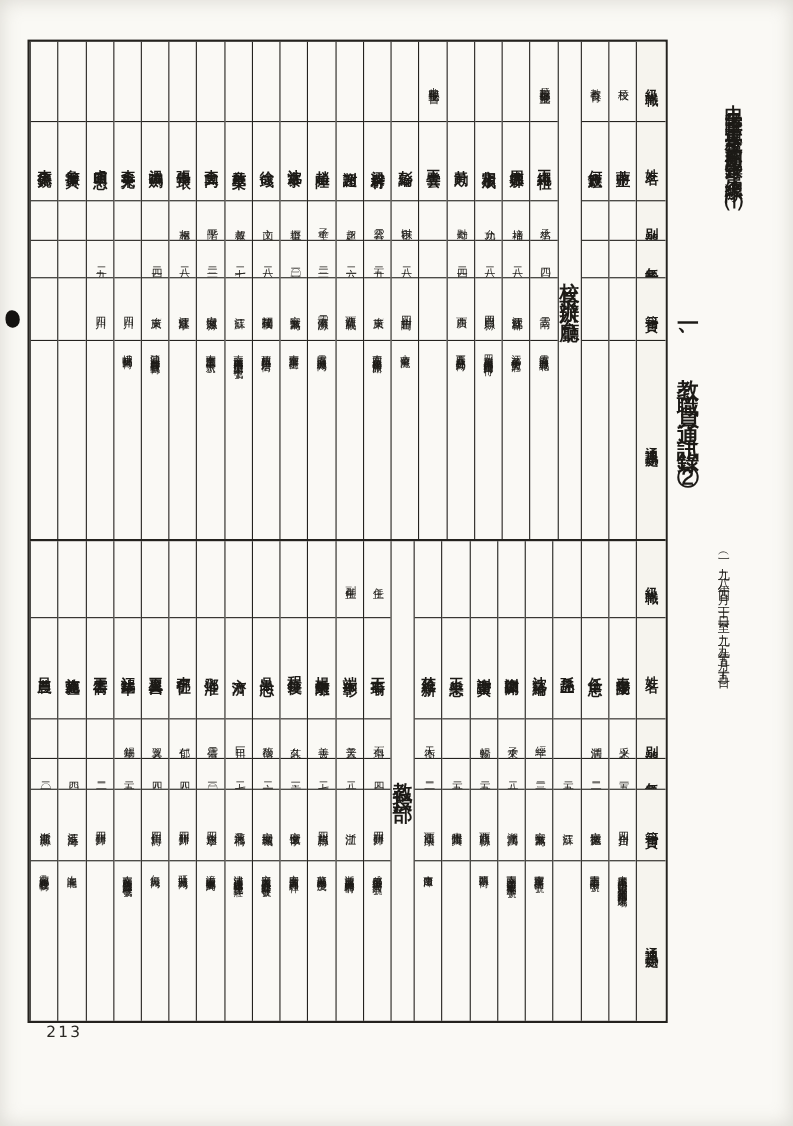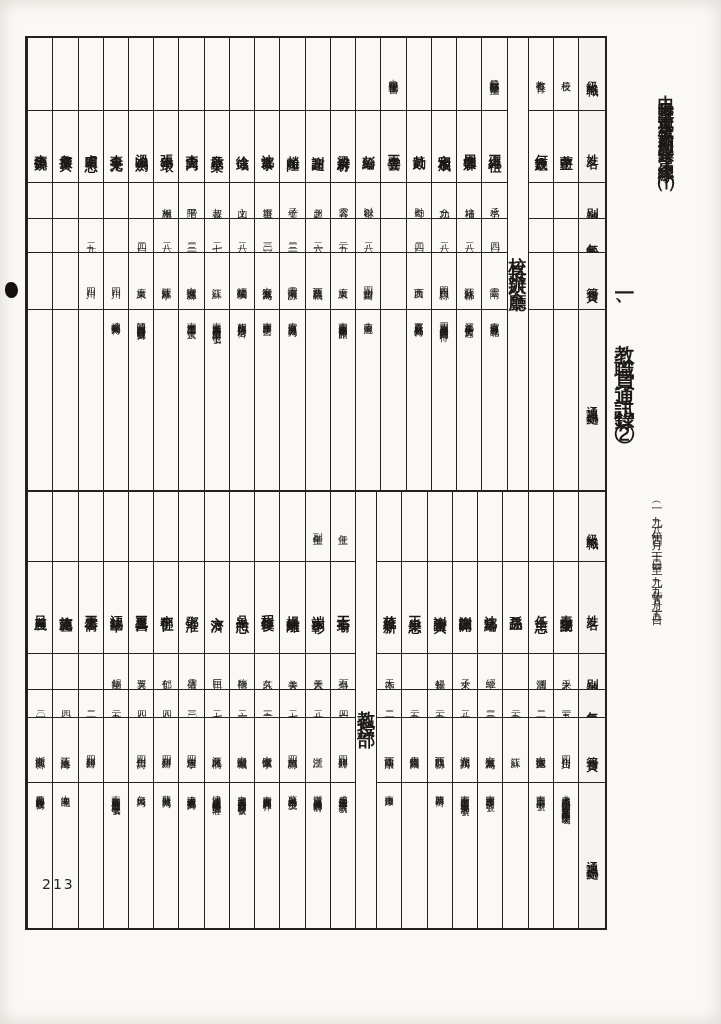--- a/index.html
+++ b/index.html
@@ -37,21 +37,21 @@
   .f-origin{font-size:10px;letter-spacing:1px;line-height:13px;}
   .f-address{font-size:9px;letter-spacing:1px;line-height:12px;
              justify-content:flex-start;padding-top:5px;}
 
   
   .vtext{position:absolute;writing-mode:vertical-rl;text-orientation:upright;white-space:nowrap;}
   #book-title{left:655px;top:82px;font-size:16px;font-weight:600;letter-spacing:4px;}
   #section-heading{left:612px;top:283px;font-size:20px;font-weight:bold;letter-spacing:13px;}
   #date-range{left:649px;top:497px;font-size:11px;letter-spacing:5px;}
 
-  #page-number{position:absolute;left:42px;top:876px;
+  #page-number{position:absolute;left:42px;top:931px;
                font-family:"DejaVu Sans","Liberation Sans",sans-serif;
                font-size:14px;letter-spacing:2px;color:#2a2824;}
   #ink-smudge{position:absolute;left:5px;top:282px;width:13px;height:16px;
               background:#141210;border-radius:45% 55% 50% 50%;}
 </style>
 </head>
 <body>
 
 <div id="page">
 

